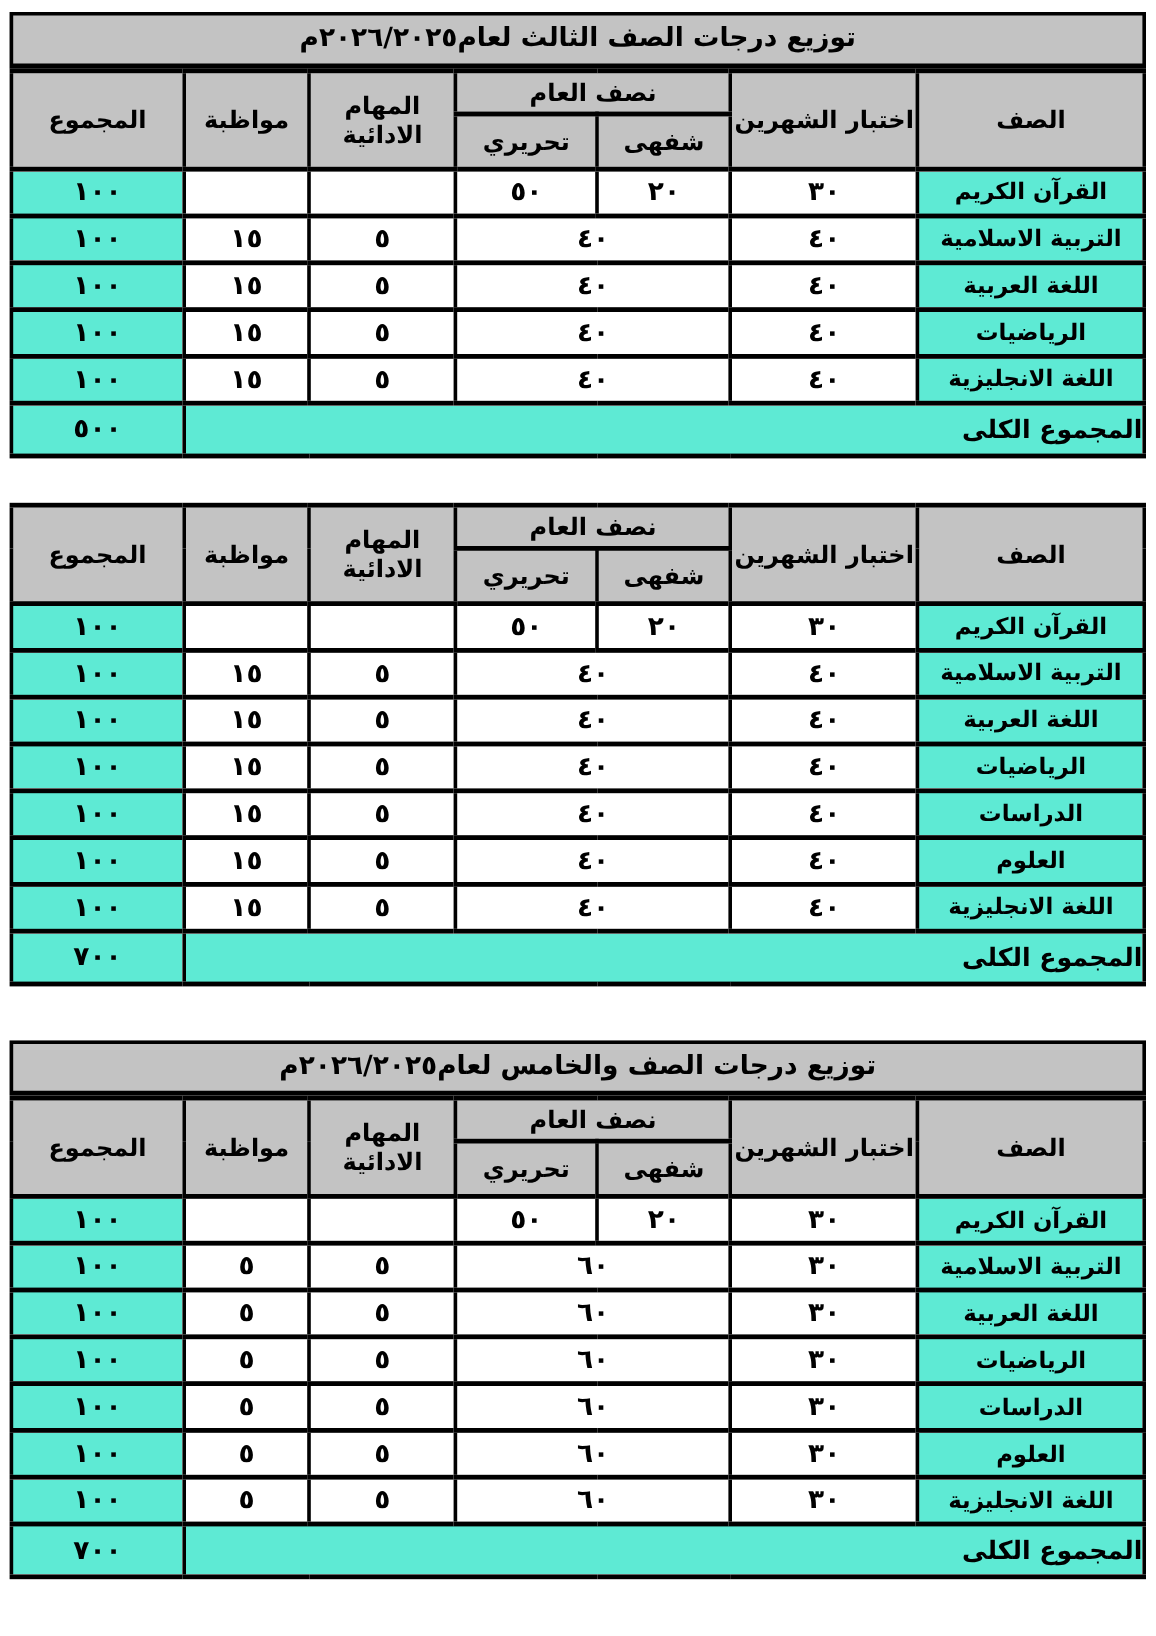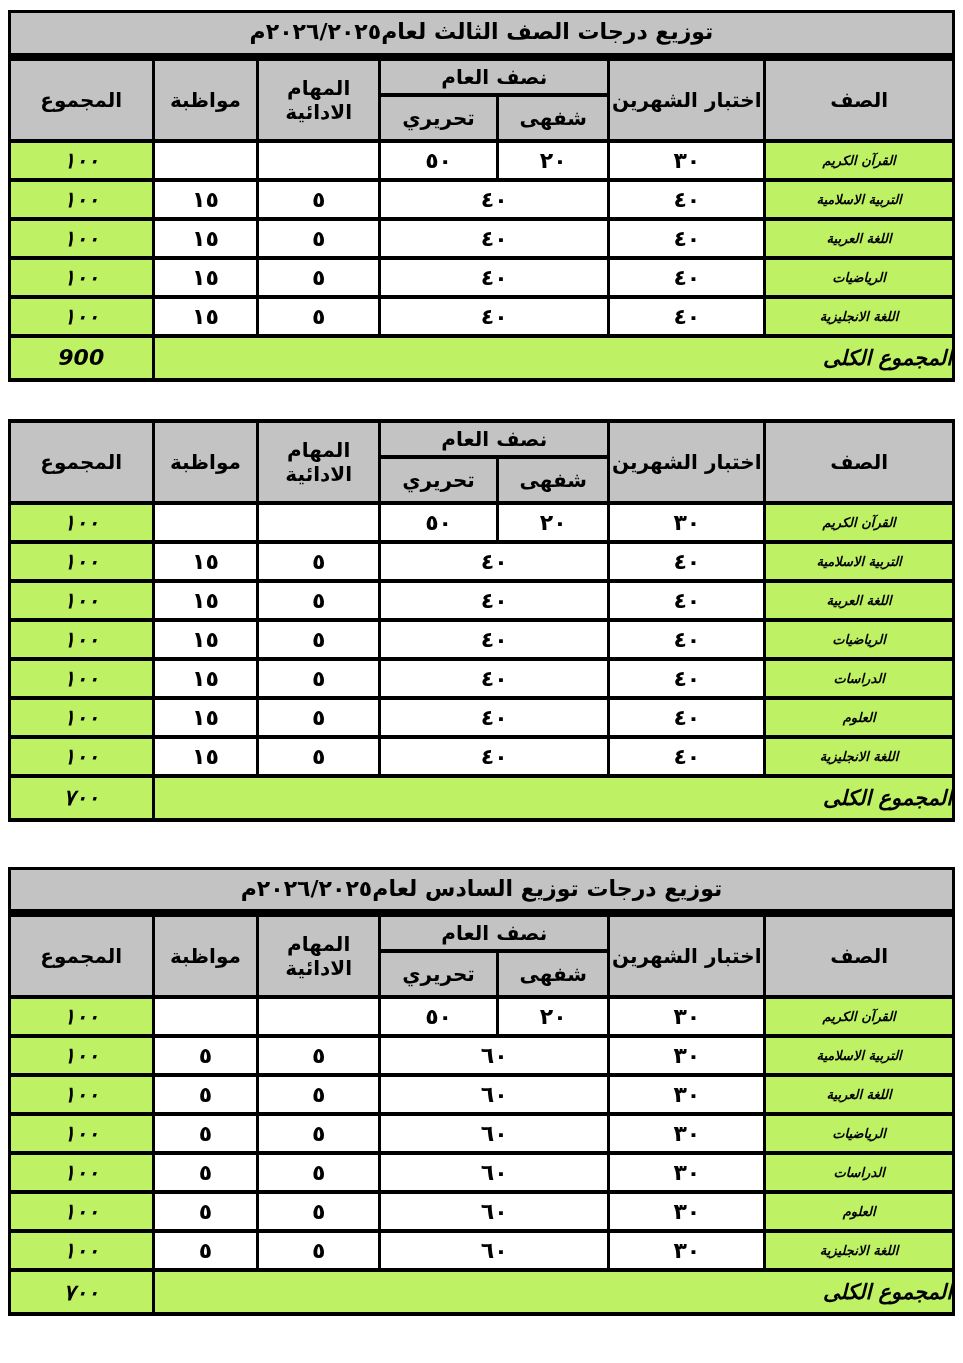--- a/index.html
+++ b/index.html
@@ -57,22 +57,22 @@
   tr.hrow2 th { height: 46px; }
   th.bottom {
     vertical-align: bottom;
     padding-bottom: 9px;
   }
   tbody td {
     background: #ffffff;
     height: 39px;
     font-size: 22px;
   }
-  tbody td.gray { background: #bef264; font-style: italic; }
-  tbody td.subject { font-size: 13px; }
+  tbody td.gray { background: #5eead4; }
+  tbody td.subject { font-size: 19px; }
   tr.total-row td { height: 44px; }
   tr.total-row td.total-label { font-size: 21px; text-align: right; }
   tr.total-row td.total-value { font-size: 22px; }
   col.c-subject   { width: 20.0%; }
   col.c-bimonthly { width: 16.5%; }
   col.c-oral      { width: 11.8%; }
   col.c-written   { width: 12.5%; }
   col.c-tasks     { width: 12.9%; }
   col.c-attend    { width: 11.1%; }
   col.c-total     { width: 15.2%; }
@@ -143,21 +143,21 @@
         <tr>
           <td class="gray subject">اللغة الانجليزية</td>
           <td>٤٠</td>
           <td colspan="2">٤٠</td>
           <td>٥</td>
           <td>١٥</td>
           <td class="gray">١٠٠</td>
         </tr>
         <tr class="total-row">
           <td colspan="6" class="gray total-label">المجموع الكلى</td>
-          <td class="gray total-value">900</td>
+          <td class="gray total-value">٥٠٠</td>
         </tr>
       </tbody>
   </table>
 </section>
 
 <section class="table-box gap-b">
   <table class="scores">
     <colgroup>
       <col class="c-subject">
         <col class="c-bimonthly">
@@ -241,21 +241,21 @@
         </tr>
         <tr class="total-row">
           <td colspan="6" class="gray total-label">المجموع الكلى</td>
           <td class="gray total-value">٧٠٠</td>
         </tr>
       </tbody>
   </table>
 </section>
 
 <section class="table-box">
-  <div class="table-title">توزيع درجات توزيع السادس لعام٢٠٢٦/٢٠٢٥م</div>
+  <div class="table-title">توزيع درجات الصف والخامس لعام٢٠٢٦/٢٠٢٥م</div>
   <table class="scores">
     <colgroup>
       <col class="c-subject">
         <col class="c-bimonthly">
         <col class="c-oral">
         <col class="c-written">
         <col class="c-tasks">
         <col class="c-attend">
         <col class="c-total">
     </colgroup>

